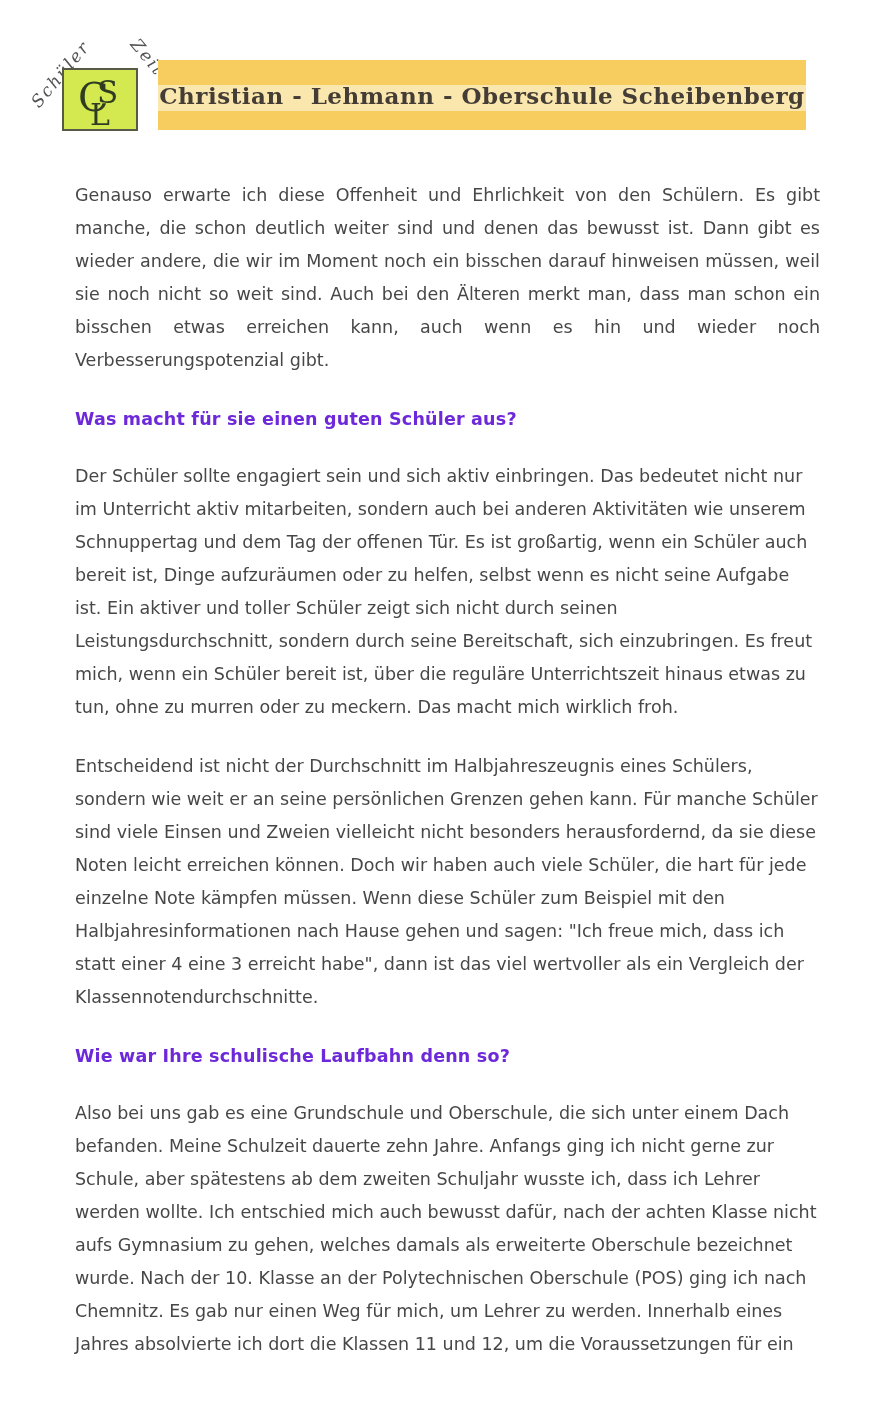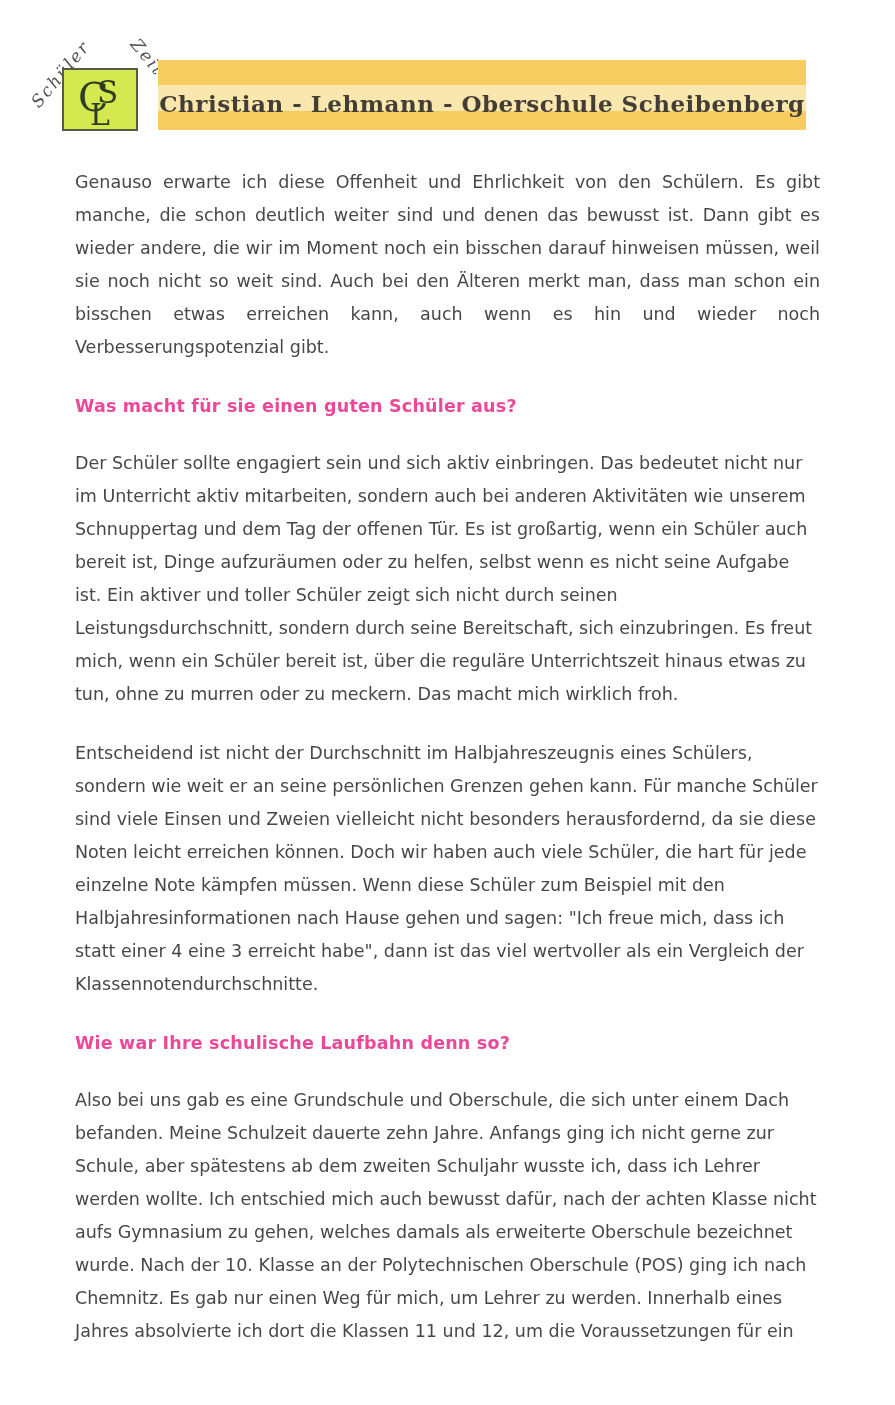--- a/index.html
+++ b/index.html
@@ -38,42 +38,42 @@
     position: absolute; left: 158px; top: 60px;
     width: 648px; height: 70px;
     background: #f8cd5f;
   }
   .banner-stripe {
     position: absolute; left: 0; top: 25px;
     width: 100%; height: 26px;
     background: #f9e7ad;
   }
   .banner-title {
-    position: absolute; left: 0; top: 8px; width: 100%; height: 100%;
+    position: absolute; left: 0; top: 0; width: 100%; height: 100%;
     display: flex; align-items: center; justify-content: center;
     font-family: "DejaVu Serif", serif;
     font-weight: bold;
     font-size: 23px;
     letter-spacing: 0.5px;
     color: #443d35;
   }
 
   
   .article {
-    margin: 3px 75px;
+    margin: 16px 75px;
     color: #474747;
     font-size: 17.5px;
     line-height: 33px;
   }
   .article p { margin: 0 0 26px 0; }
   .article p.justified { text-align: justify; }
   .article h2 {
     font-size: 17.5px;
     font-weight: bold;
-    color: #ec4899;
+    color: #6d28d9;
     letter-spacing: 0.2px;
     margin: 0 0 24px 0;
     line-height: 33px;
   }
 </style>
 </head>
 <body>
 
 <div class="header">
 

